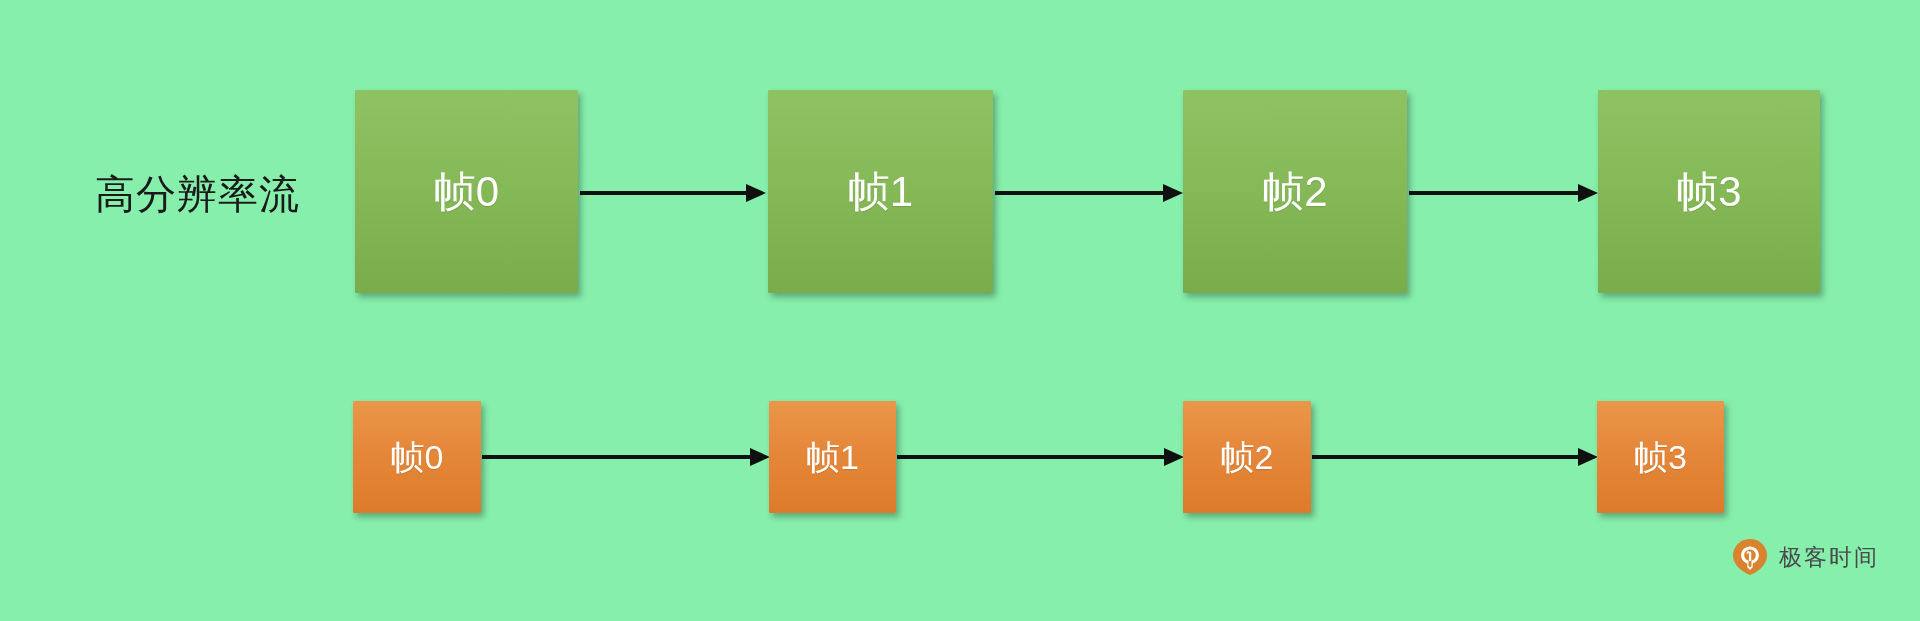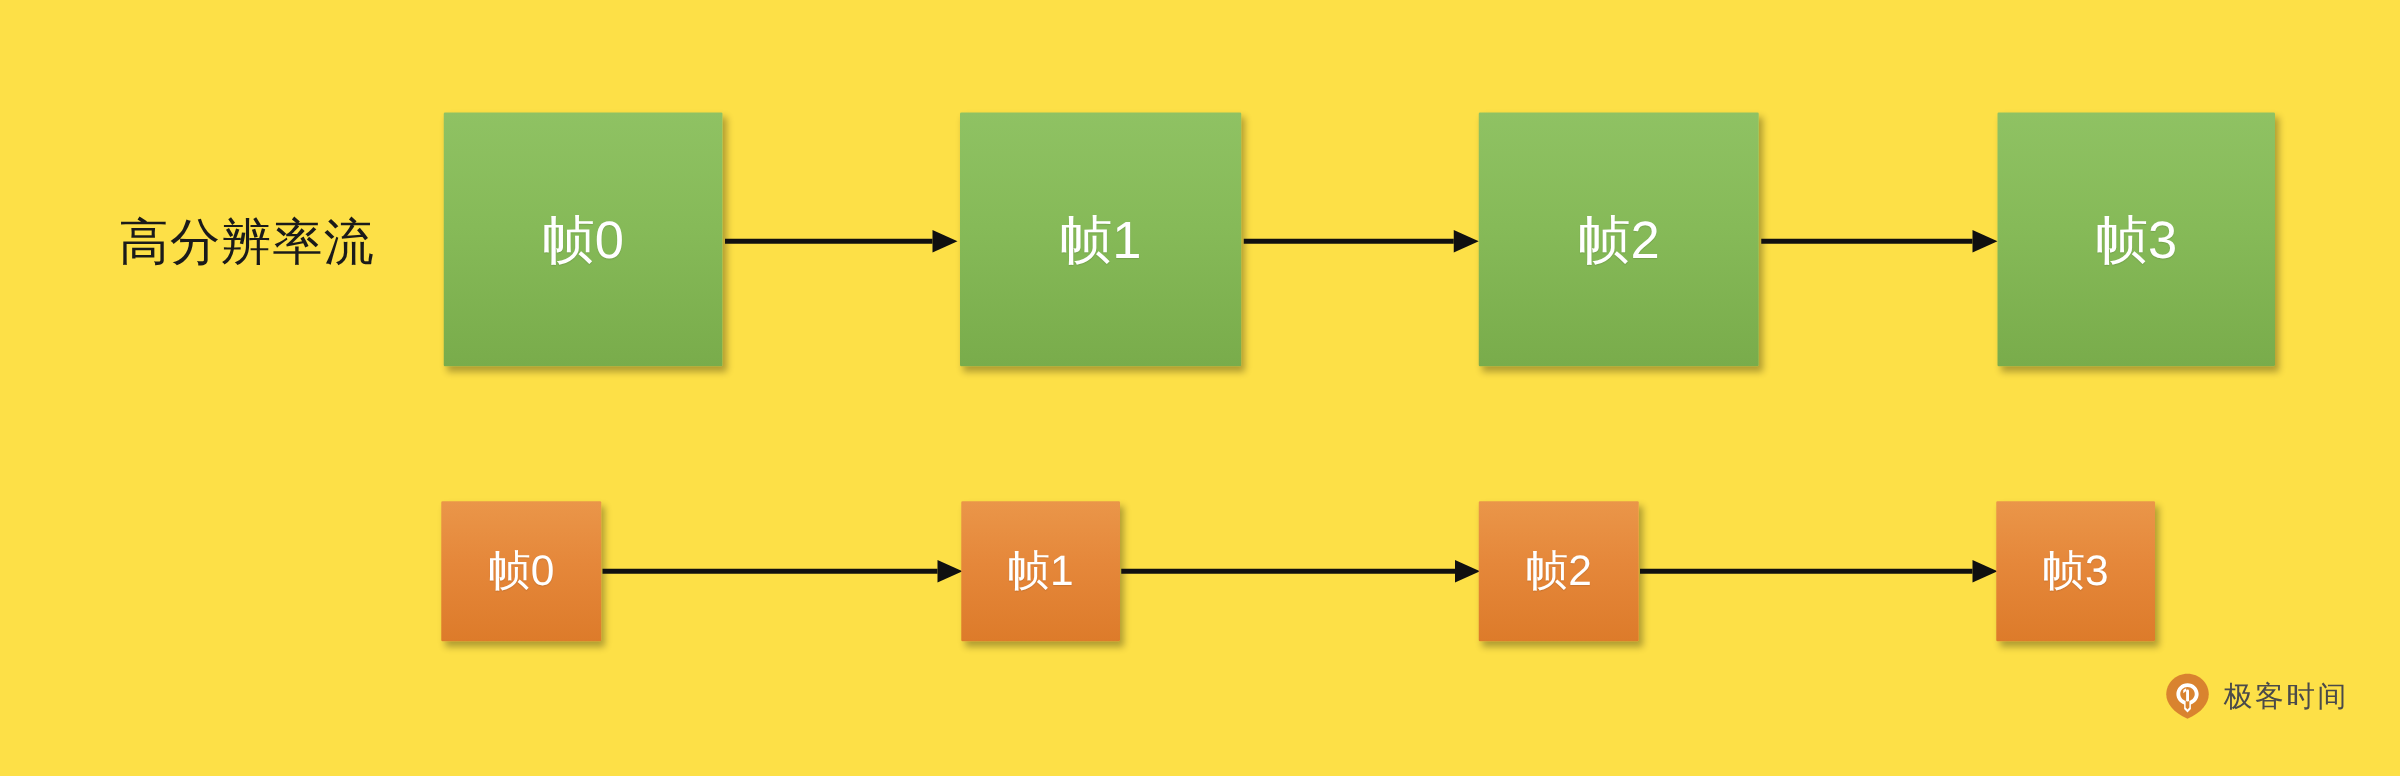--- a/index.html
+++ b/index.html
@@ -7,21 +7,21 @@
     padding: 0;
     background: #ffffff;
   }
   body {
     font-family: "Liberation Sans", "DejaVu Sans", sans-serif;
   }
   #canvas {
     position: relative;
     width: 1920px;
     height: 621px;
-    background: #fde047;
+    background: #86efac;
     overflow: hidden;
   }
 
   
   .row-label {
     position: absolute;
     font-size: 40px;
     color: #1a1a1a;
     letter-spacing: 1px;
     white-space: nowrap;

